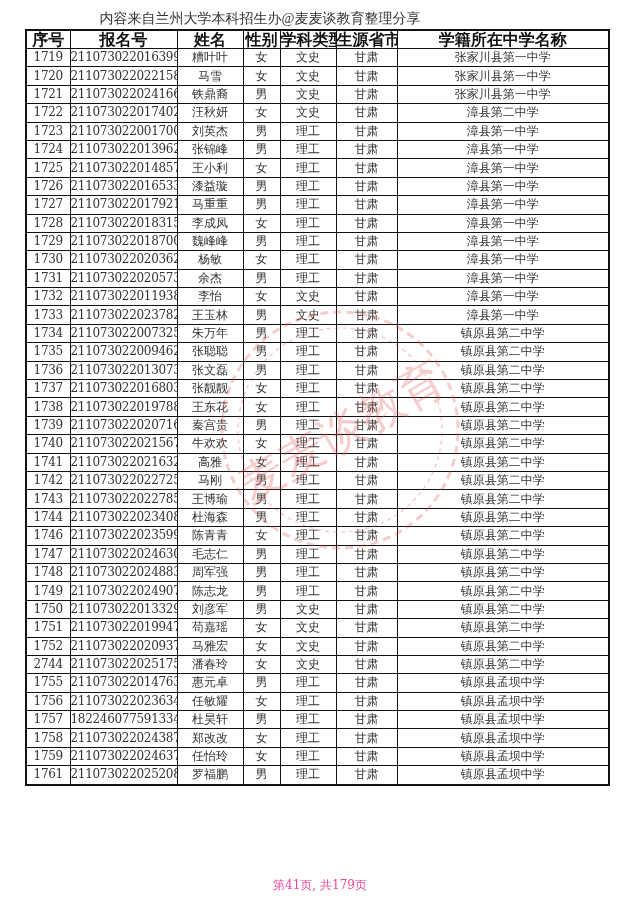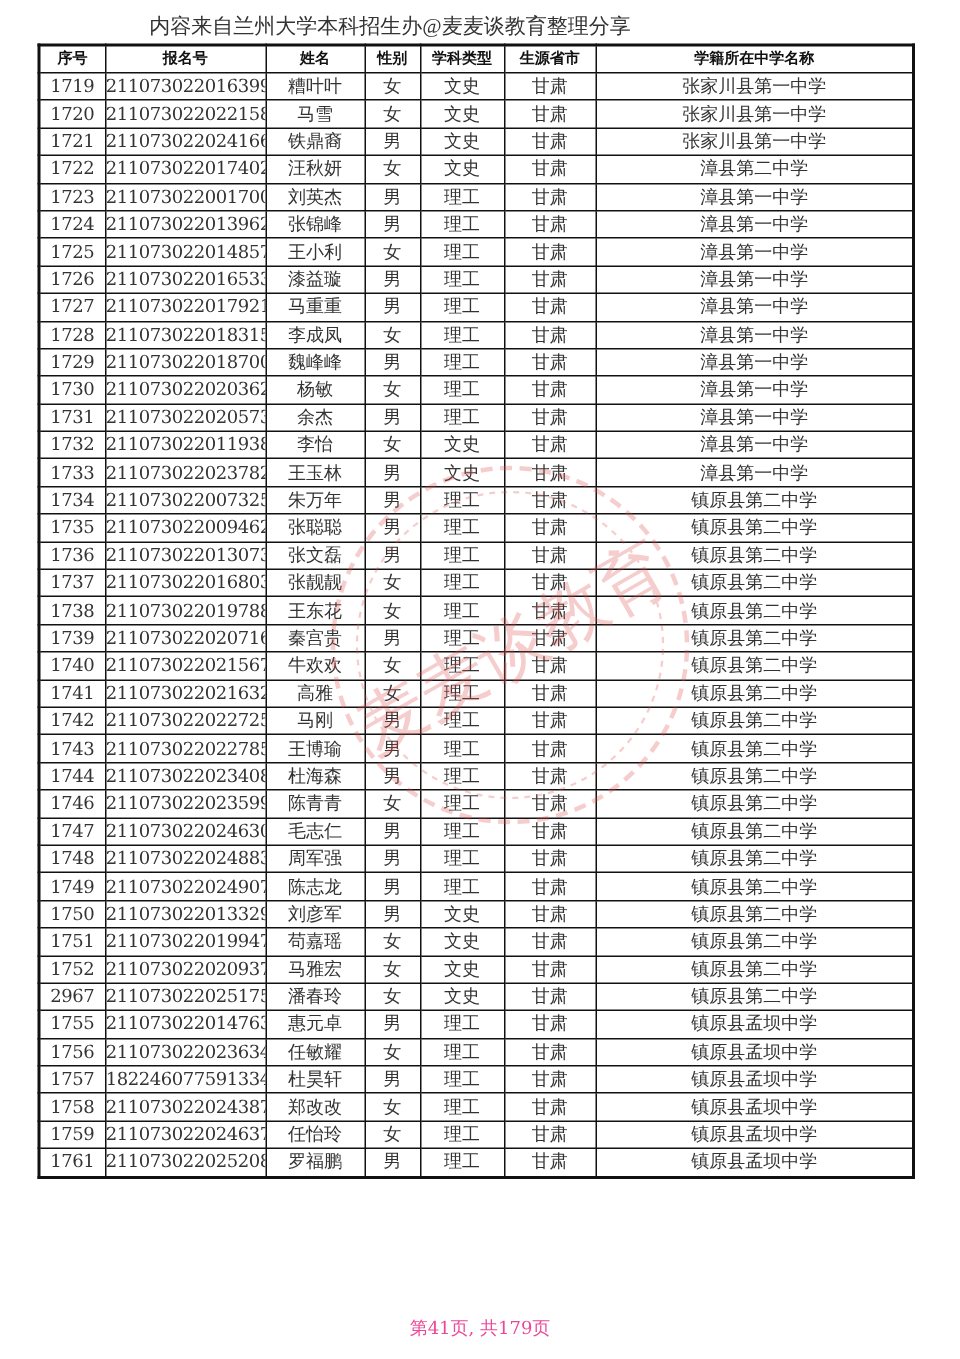--- a/index.html
+++ b/index.html
@@ -3,21 +3,21 @@
 <meta charset="utf-8">
 <style>
   html, body { margin: 0; padding: 0; background: #ffffff; }
   body { width: 640px; height: 906px; position: relative; overflow: hidden;
          font-family: "DejaVu Serif", "Liberation Serif", serif; color: #222; }
   .caption { position: absolute; top: 10px; left: 0; width: 520px; text-align: center;
              font-family: Liberation Serif, serif; font-size: 14px; color: #333; line-height: 18px; }
   table.roster { position: absolute; top: 29px; left: 25px; width: 583px; border-collapse: collapse;
                  table-layout: fixed; border: 2px solid #111; }
   table.roster th, table.roster td { border: 1.5px solid #111; text-align: center; padding: 0; white-space: nowrap; overflow: hidden; }
-  table.roster th { height: 17px; font-family: "DejaVu Sans", "Liberation Sans", sans-serif; font-weight: bold; font-size: 10px; line-height: 17px; color: #111; margin-left: 18px; }
+  table.roster th { height: 17px; font-family: "DejaVu Sans", "Liberation Sans", sans-serif; font-weight: bold; font-size: 16px; line-height: 17px; color: #111; margin-left: 18px; }
   table.roster td { height: 17.4px; font-size: 12px; line-height: 17px; color: #333; }
   td.num { letter-spacing: -0.3px; }
   .footer { position: absolute; top: 877px; left: 0; width: 640px; text-align: center;
             font-size: 12px; color: #ec4899; }
   .stamp { position: absolute; left: 210px; top: 300px; width: 260px; height: 260px; pointer-events: none; opacity: 0.28; }
 </style>
 </head>
 <body>
 
 <div class="caption">内容来自兰州大学本科招生办@麦麦谈教育整理分享</div>
@@ -335,21 +335,21 @@
       <tr>
         <td class="num">1752</td>
         <td class="num">211073022020937</td>
         <td>马雅宏</td>
         <td>女</td>
         <td>文史</td>
         <td>甘肃</td>
         <td>镇原县第二中学</td>
       </tr>
       <tr>
-        <td class="num">2967</td>
+        <td class="num">2744</td>
         <td class="num">211073022025175</td>
         <td>潘春玲</td>
         <td>女</td>
         <td>文史</td>
         <td>甘肃</td>
         <td>镇原县第二中学</td>
       </tr>
       <tr>
         <td class="num">1755</td>
         <td class="num">211073022014763</td>

